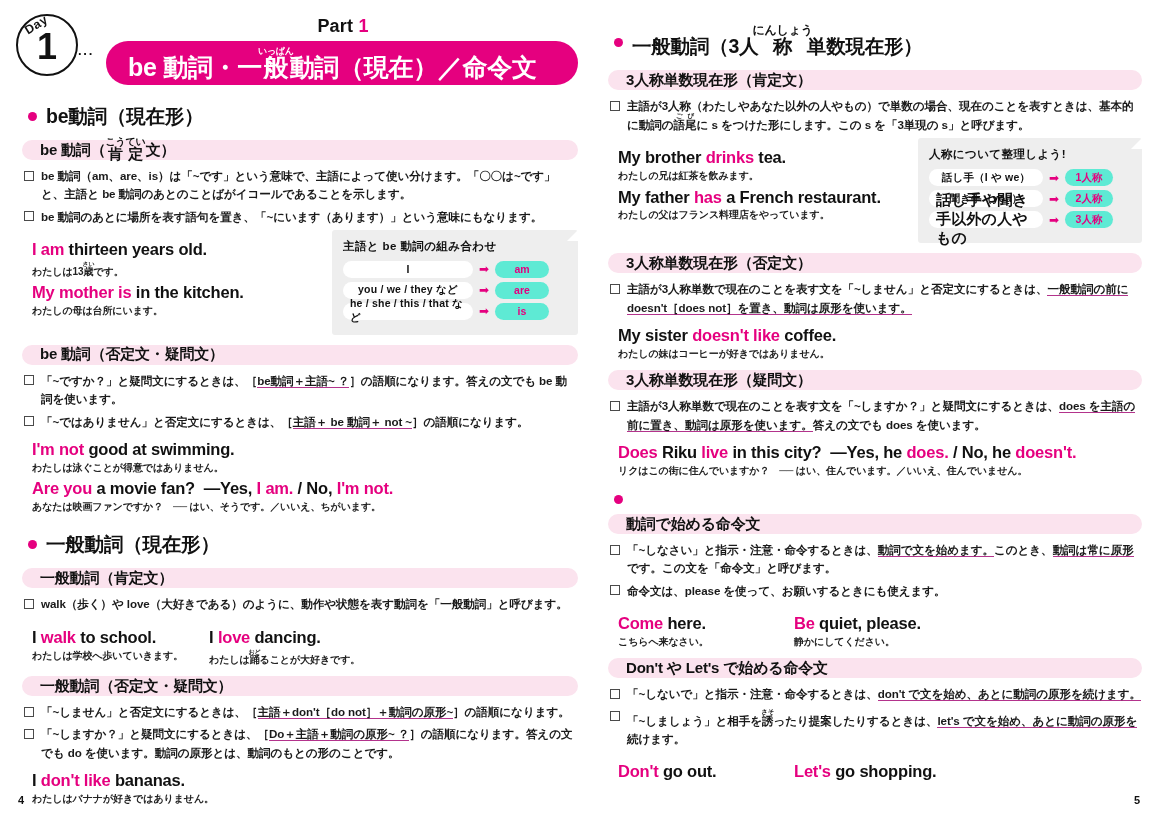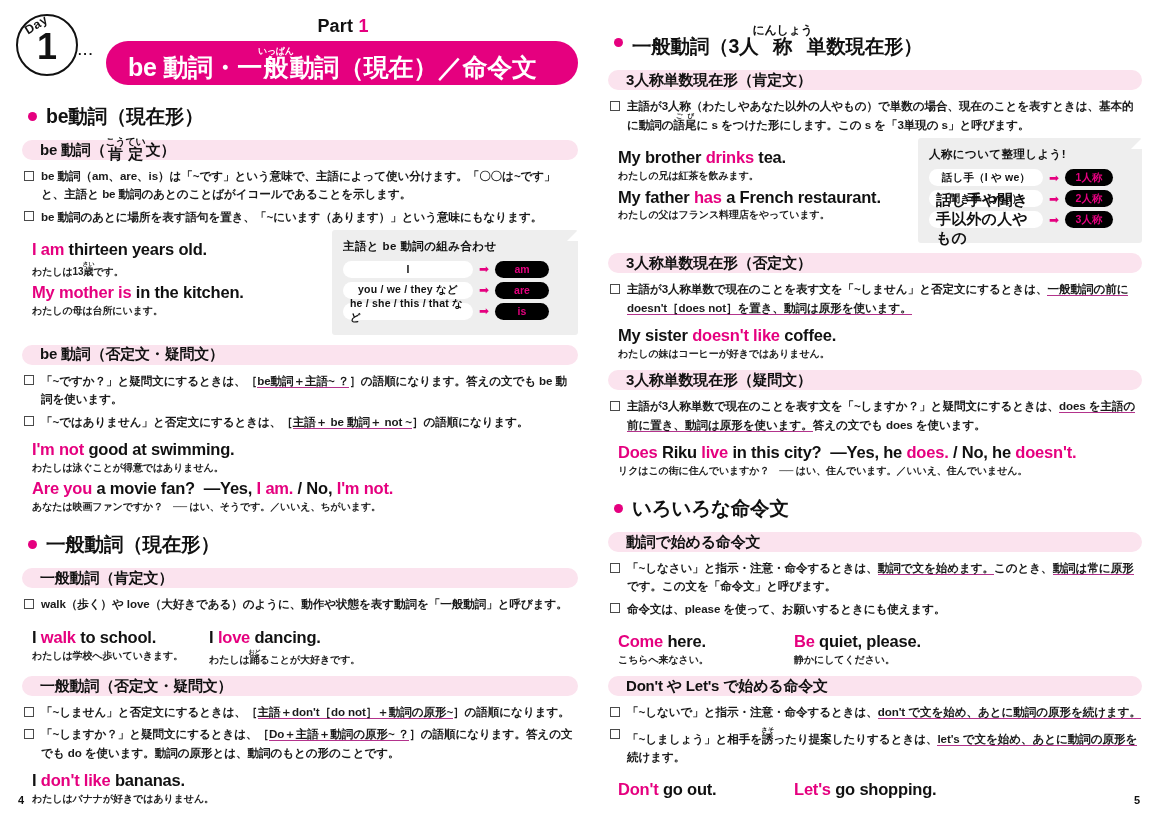--- a/index.html
+++ b/index.html
@@ -114,21 +114,21 @@
   .info-row {
     display: flex; align-items: center; margin-bottom: 4px; gap: 6px;
   }
   .info-left {
     flex: 1 1 auto; background: #fff; border-radius: 9px; height: 17px;
     display: flex; align-items: center; justify-content: center;
     font-size: 10.5px; font-weight: 700; color: #111; padding: 0 7px; letter-spacing: .2px;
   }
   .info-arrow { flex: 0 0 auto; color: #e5007f; font-size: 12px; line-height: 1; }
   .info-right {
-    flex: 0 0 54px; background: #000000; border-radius: 9px; height: 17px;
+    flex: 0 0 54px; background: #5eead4; border-radius: 9px; height: 17px;
     display: flex; align-items: center; justify-content: center;
     font-size: 10.5px; font-weight: 700; color: #e5007f;
   }
   .info-right.wide { flex: 0 0 48px; }
 
   
   .split { display: flex; gap: 4px; align-items: flex-start; }
   .split .left { flex: 1 1 auto; }
   .split .card-wrap-left { flex: 0 0 246px; margin-top: 4px; }
   .split .card-wrap-right { flex: 0 0 224px; margin-top: 4px; }
@@ -330,21 +330,20 @@
       <span class="cb"></span>
       <span class="cb-text"><span>主語が3人称単数で現在のことを表す文を「~しますか？」と疑問文にするときは、</span><span class="u">does を主語の前に置き、動詞は原形を使います。</span><span>答えの文でも does を使います。</span></span>
     </div>
     <div class="ex-block">
       <div class="ex-en"><span class="hl">Does</span><span> Riku </span><span class="hl">live</span><span> in this city?</span>&nbsp;&nbsp;<span>—Yes, he </span><span class="hl">does.</span><span> / No, he </span><span class="hl">doesn't.</span></div>
       <div class="ex-jp">リクはこの街に住んでいますか？　── はい、住んでいます。／いいえ、住んでいません。</div>
     </div>
 
     <div class="sec-head">
       <span class="dot"></span>
-      <span>いろいろな命令文</span>
     </div>
 
     <div class="pill">動詞で始める命令文</div>
     <div class="cb-row">
       <span class="cb"></span>
       <span class="cb-text"><span>「~しなさい」と指示・注意・命令するときは、</span><span class="u">動詞で文を始めます。</span><span>このとき、</span><span class="u">動詞は常に原形</span><span>です。この文を「命令文」と呼びます。</span></span>
     </div>
     <div class="cb-row">
       <span class="cb"></span>
       <span class="cb-text">命令文は、please を使って、お願いするときにも使えます。</span>

